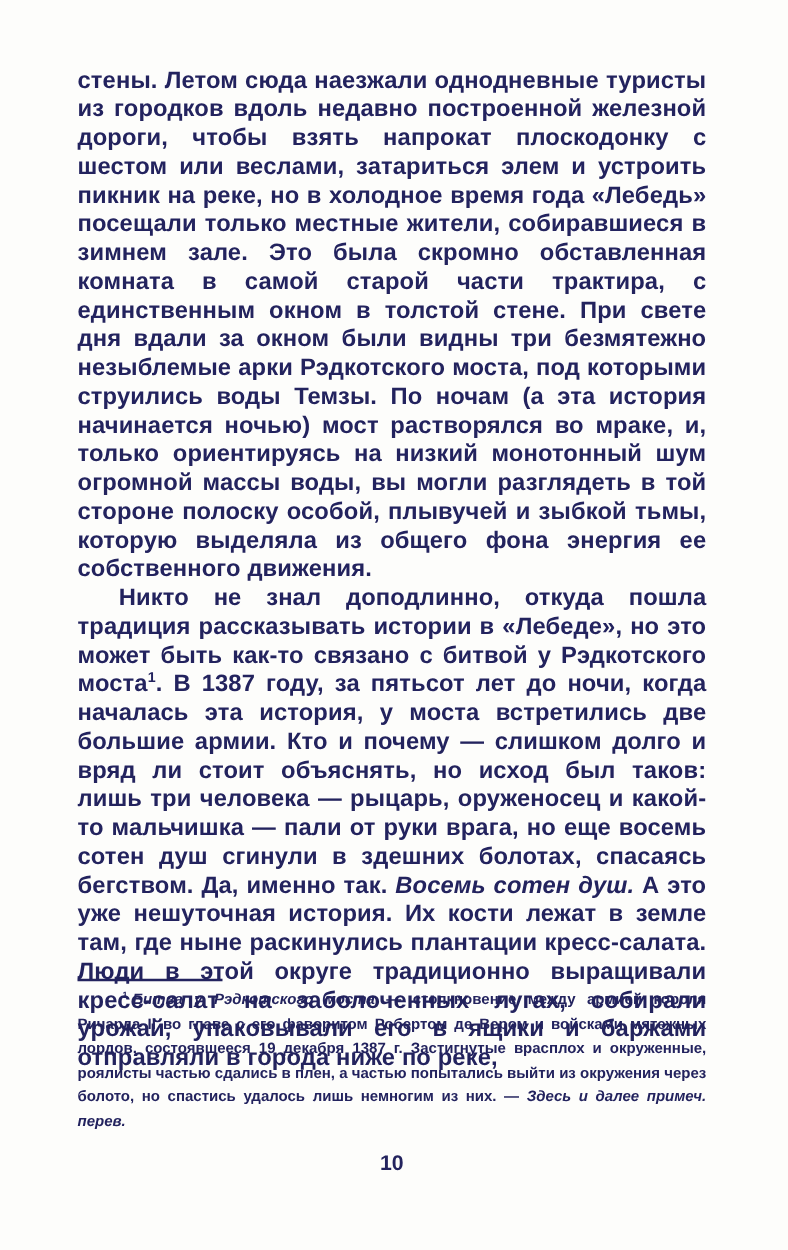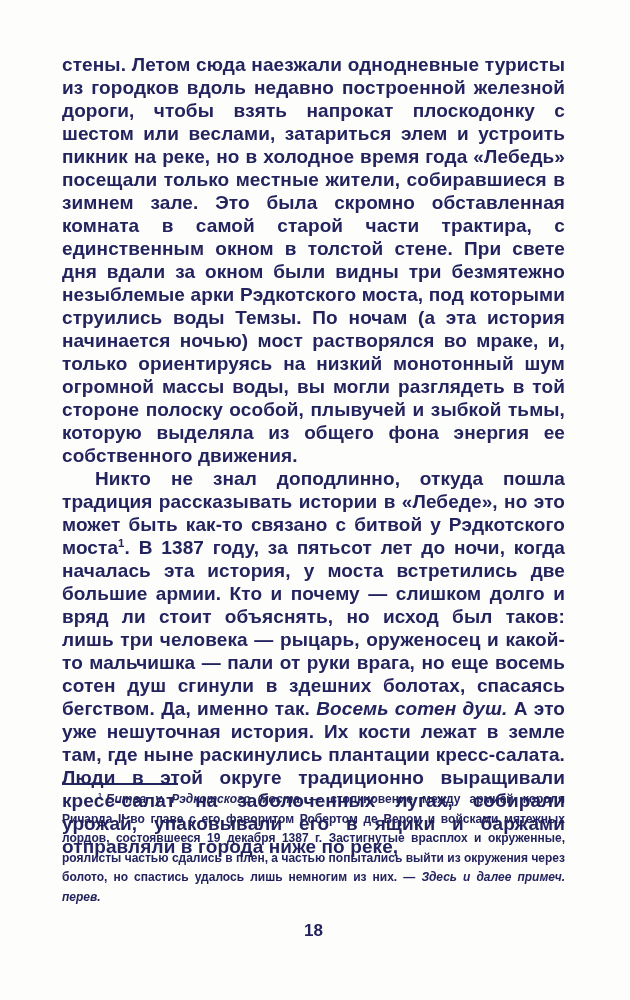--- a/index.html
+++ b/index.html
@@ -81,15 +81,15 @@
 
   <div class="body-text">
     <p class="para"><span>стены. Летом сюда наезжали однодневные туристы из городков вдоль недавно построенной железной дороги, чтобы взять напрокат плоскодонку с шестом или веслами, затариться элем и устроить пикник на реке, но в холодное время года «Лебедь» посещали только местные жители, собиравшиеся в зимнем зале. Это была скромно обставленная комната в самой старой части трактира, с единственным окном в толстой стене. При свете дня вдали за окном были видны три безмятежно незыблемые арки Рэдкотского моста, под которыми струились воды Темзы. По ночам (а эта история начинается ночью) мост растворялся во мраке, и, только ориентируясь на низкий монотонный шум огромной массы воды, вы могли разглядеть в той стороне полоску особой, плывучей и зыбкой тьмы, которую выделяла из общего фона энергия ее собственного движения.</span></p>
     <p class="para indented"><span>Никто не знал доподлинно, откуда пошла традиция рассказывать истории в «Лебеде», но это может быть как-то связано с битвой у Рэдкотского моста</span><sup>1</sup><span>. В 1387 году, за пятьсот лет до ночи, когда началась эта история, у моста встретились две большие армии. Кто и почему — слишком долго и вряд ли стоит объяснять, но исход был таков: лишь три человека — рыцарь, оруженосец и какой-то мальчишка — пали от руки врага, но еще восемь сотен душ сгинули в здешних болотах, спасаясь бегством. Да, именно так. </span><span class="italic">Восемь сотен душ.</span><span> А это уже нешуточная история. Их кости лежат в земле там, где ныне раскинулись плантации кресс-салата. Люди в этой округе традиционно выращивали кресс-салат на заболоченных лугах, собирали урожай, упаковывали его в ящики и баржами отправляли в города ниже по реке,</span></p>
   </div>
 
   <div class="footnote-rule"></div>
 
   <p class="footnote"><sup>1</sup><span class="italic">Битва у Рэдкотского моста</span><span> — столкновение между армией короля Ричарда II во главе с его фаворитом Робертом де Вером и войсками мятежных лордов, состоявшееся 19 декабря 1387 г. Застигнутые врасплох и окруженные, роялисты частью сдались в плен, а частью попытались выйти из окружения через болото, но спастись удалось лишь немногим из них. — </span><span class="italic">Здесь и далее примеч. перев.</span></p>
 
-  <div class="page-number">18</div>
+  <div class="page-number">10</div>
 
 </div>
 
 </body></html>

